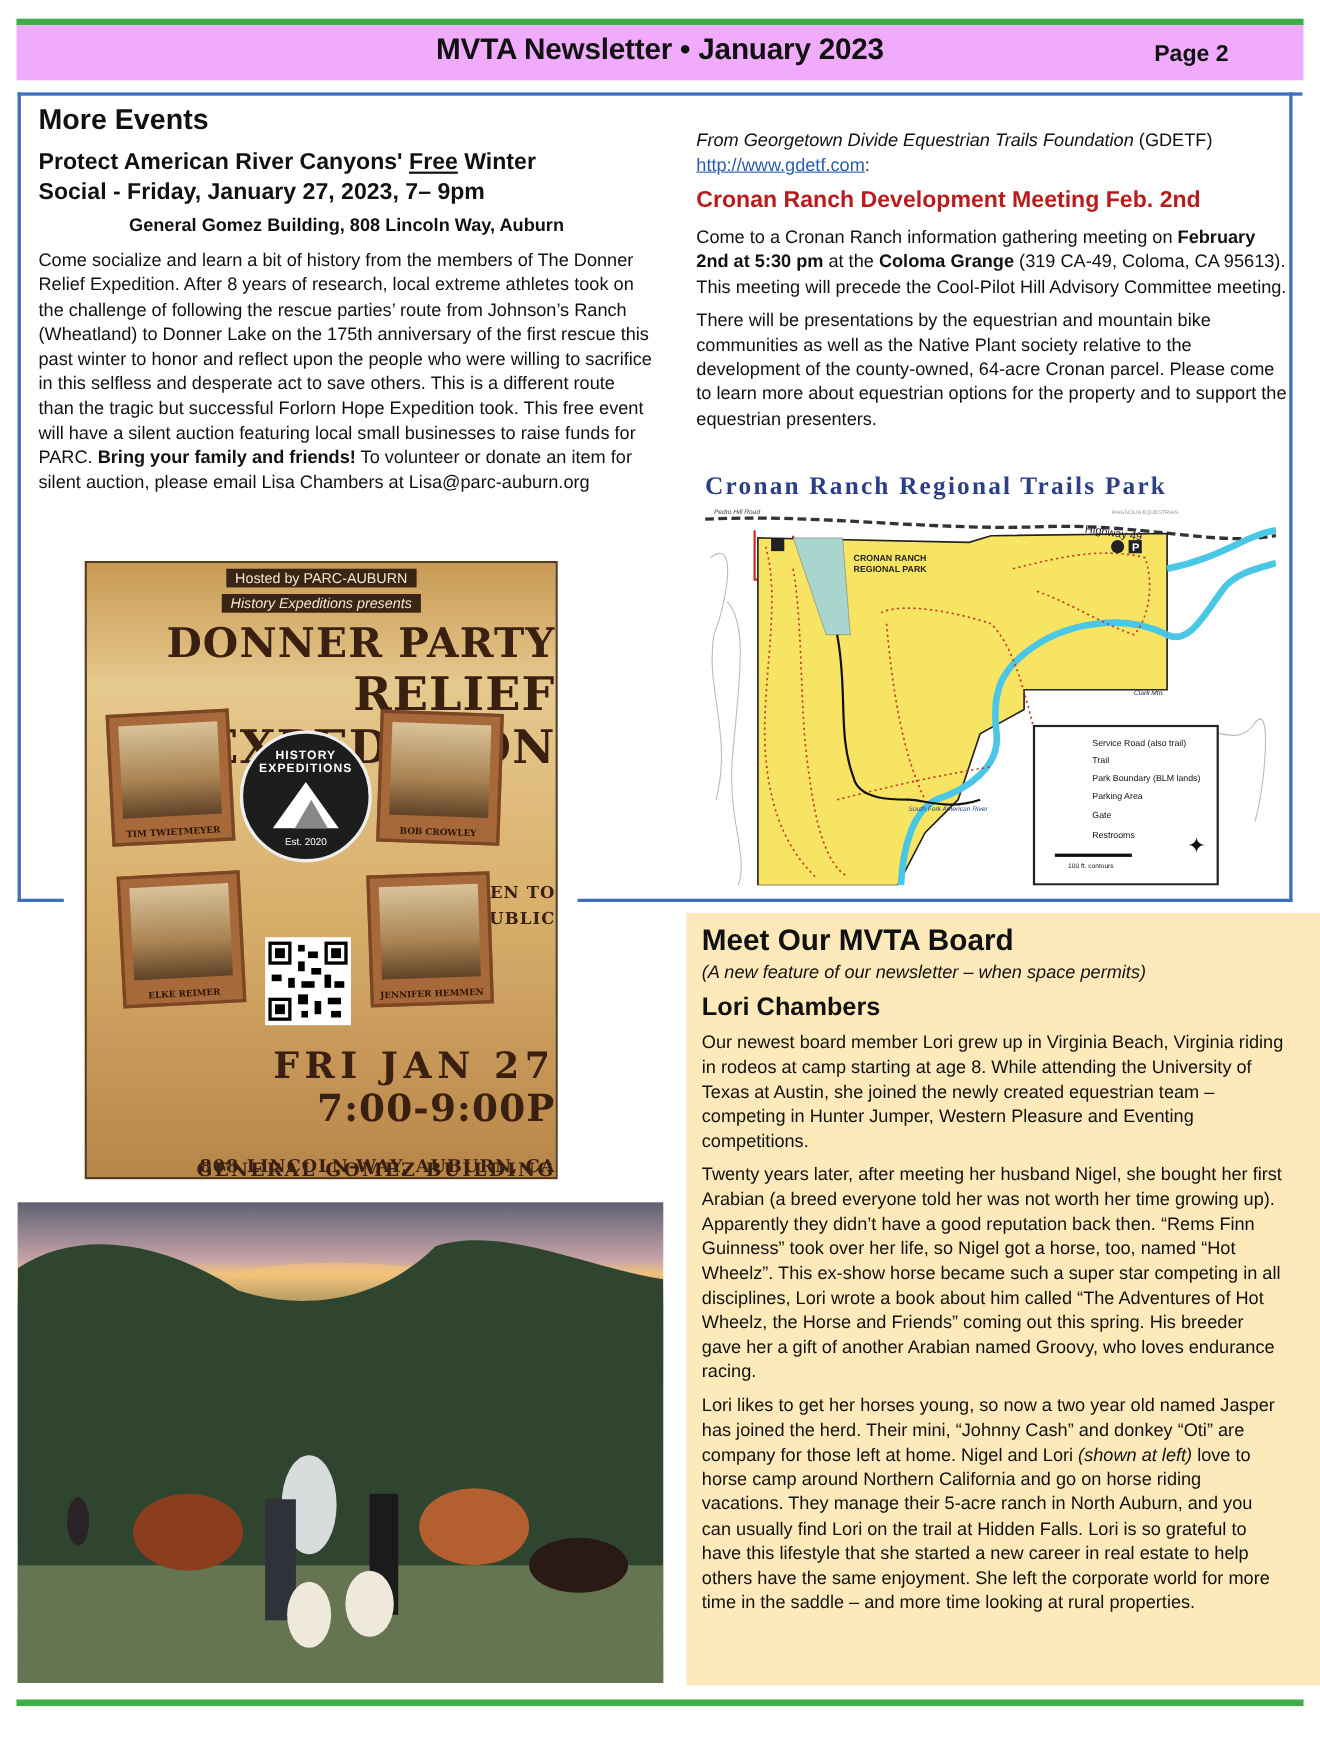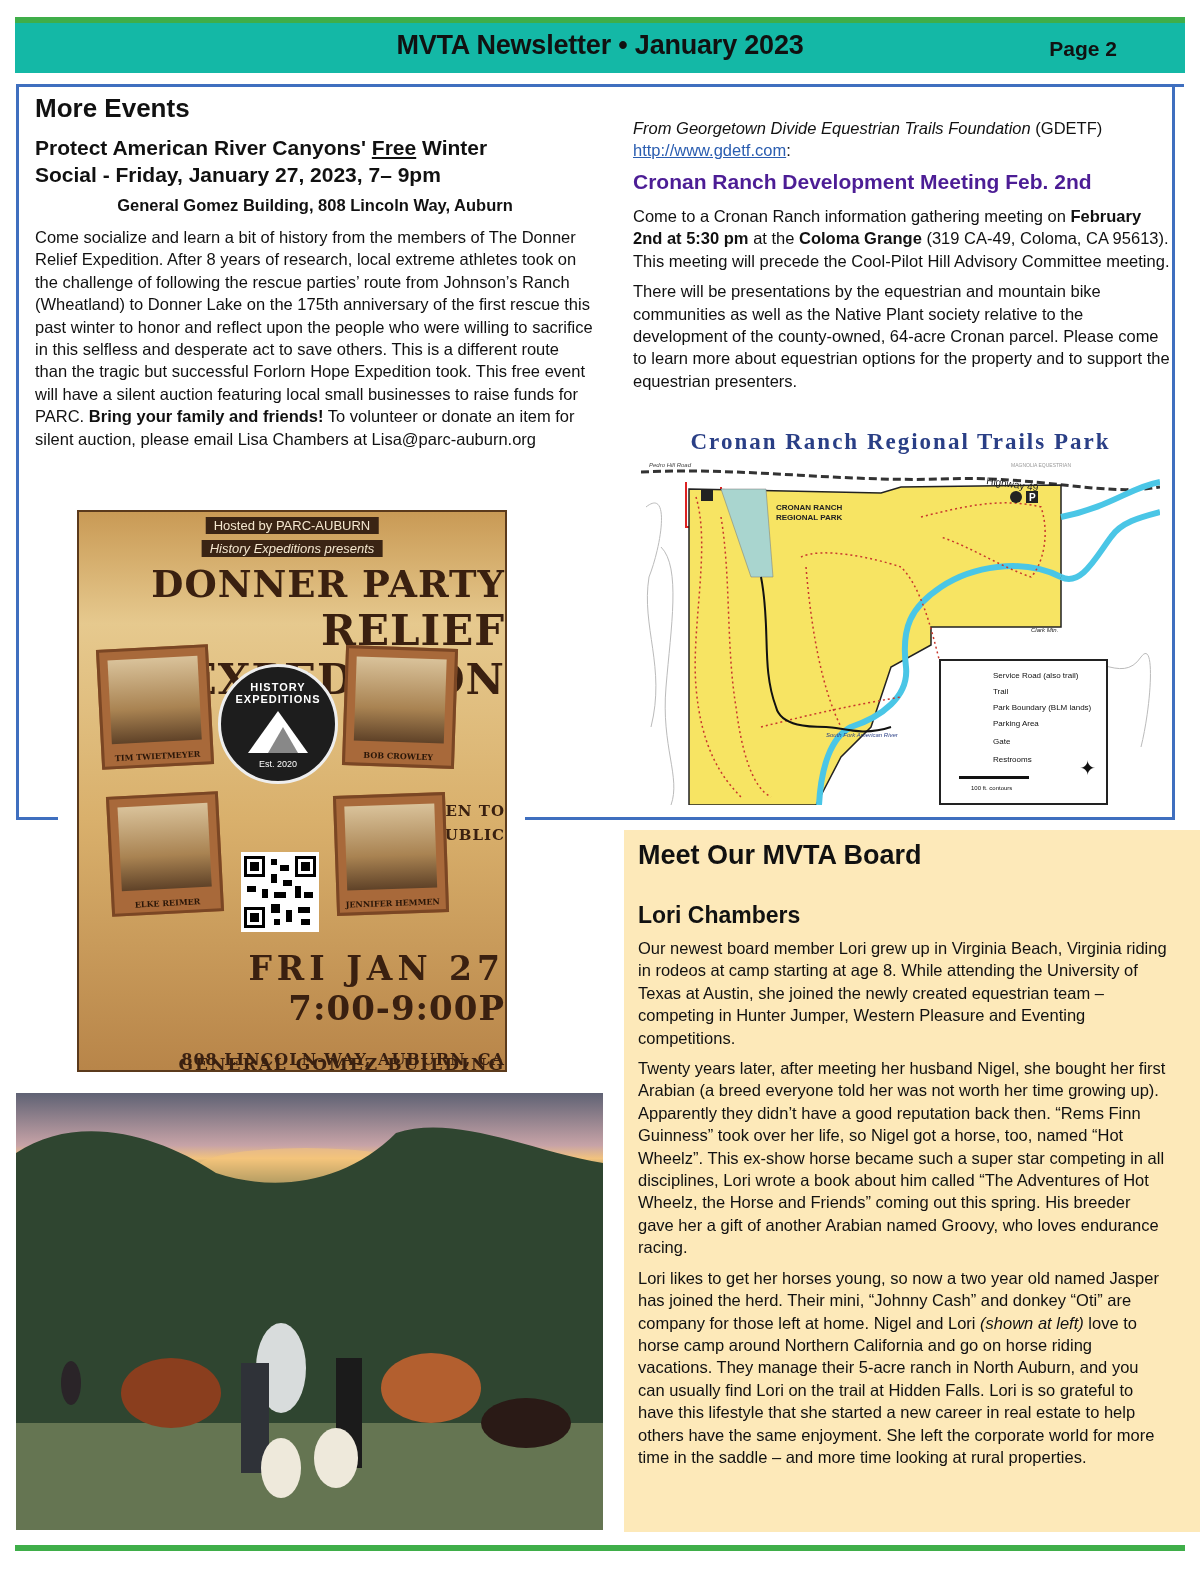--- a/index.html
+++ b/index.html
@@ -1,48 +1,48 @@
 <!DOCTYPE html>
 <html><head>
 <meta charset="utf-8">
 <style>
   html,body{margin:0;padding:0;background:#fff;}
   body{width:1200px;height:1580px;position:relative;overflow:hidden;font-family:"Liberation Sans",sans-serif;color:#111;}
   .abs{position:absolute;}
   .topbar{left:15px;top:17px;width:1170px;height:6px;background:#3fae49;}
-  .header{left:15px;top:23px;width:1170px;height:50px;background:#14b8a6;}
+  .header{left:15px;top:23px;width:1170px;height:50px;background:#f0abfc;}
   .header-title{left:0;top:7px;width:1170px;text-align:center;font-weight:bold;font-size:27px;letter-spacing:-0.2px;}
   .header-page{right:68px;top:14px;font-weight:bold;font-size:21px;}
   .frame-top{left:16px;top:84px;width:1168px;height:3px;background:#3f6fbf;}
   .frame-left{left:16px;top:84px;width:3px;height:736px;background:#3f6fbf;}
   .frame-right{left:1172px;top:84px;width:3px;height:736px;background:#3f6fbf;}
   .frame-bl{left:16px;top:817px;width:42px;height:3px;background:#3f6fbf;}
   .frame-br{left:525px;top:817px;width:650px;height:3px;background:#3f6fbf;}
   .h1{font-weight:bold;font-size:26px;}
   .h2{font-weight:bold;font-size:21px;line-height:27px;}
   .sub{font-weight:bold;font-size:16.5px;text-align:center;}
   .body{font-size:16.5px;line-height:22.4px;}
   .body p{margin:0 0 8px 0;}
   a.link{color:#2a5db0;text-decoration:underline;}
-  .green-h{font-weight:bold;font-size:21px;color:#4c1d95;}
+  .green-h{font-weight:bold;font-size:21px;color:#b91c1c;}
   .poster{left:77px;top:510px;width:430px;height:562px;background:linear-gradient(180deg,#c99a55 0%,#e6c98e 20%,#d9b06c 55%,#b88549 100%);border:2px solid #5b3a1c;box-sizing:border-box;overflow:hidden;}
   .poster .tag{position:absolute;left:50%;transform:translateX(-50%);background:#3a2414;color:#f4e7cf;font-size:13px;padding:1px 8px;white-space:nowrap;}
   .poster .big{position:absolute;left:0;width:100%;text-align:right;font-family:"DejaVu Serif",serif;font-weight:bold;color:#3a2010;letter-spacing:1px;}
   .portrait{position:absolute;width:112px;height:120px;background:#a8693a;border:3px solid #7a4624;box-sizing:border-box;}
   .portrait .inner{position:absolute;left:8px;top:8px;right:8px;bottom:22px;background:linear-gradient(180deg,#d9c29a 0%,#a98352 60%,#5f4228 100%);}
   .portrait .name{position:absolute;bottom:3px;left:0;right:0;text-align:center;font-size:8px;font-weight:bold;color:#2a1608;font-family:"DejaVu Serif",serif;}
   .logo{position:absolute;left:139px;top:152px;width:120px;height:120px;border-radius:50%;background:#1d1d1d;border:3px solid #eee;box-sizing:border-box;color:#fff;text-align:center;}
   .qr{position:absolute;left:162px;top:340px;width:78px;height:80px;background:#fff;}
   .photo{left:16px;top:1093px;width:587px;height:437px;background:linear-gradient(180deg,#5f6274 0%,#c7a3a7 12%,#f2c37e 15%,#2f4a31 22%,#3f5c3b 50%,#4b6640 70%,#6a7a55 85%,#5a6a47 100%);overflow:hidden;}
   .board{left:624px;top:830px;width:551px;height:702px;background:#fde9b9;padding-left:38px;}
   .bottombar{left:15px;top:1545px;width:1170px;height:6px;background:#3fae49;}
   .map{left:641px;top:427px;width:519px;height:378px;background:#fff;overflow:hidden;}
   .legend{position:absolute;left:298px;top:232px;width:165px;height:142px;border:2px solid #222;background:#fff;font-size:8px;}
   .legend .row{position:absolute;left:52px;}
-  .map-title{position:absolute;left:0;top:2px;width:100%;text-align:center;font-family:"Liberation Serif",serif;font-weight:bold;font-size:23px;color:#2a3f86;letter-spacing:2px;}
+  .map-title{position:absolute;left:0;top:2px;width:100%;text-align:left;font-family:"Liberation Serif",serif;font-weight:bold;font-size:23px;color:#2a3f86;letter-spacing:2px;}
 </style>
 </head>
 <body>
 
 <div class="abs topbar"></div>
 <div class="abs header">
   <div class="abs header-title">MVTA Newsletter • January 2023</div>
   <div class="abs header-page">Page 2</div>
 </div>
 
@@ -199,20 +199,21 @@
     <rect x="320" y="265" width="26" height="110" fill="#1b1b1b"></rect>
     <ellipse cx="415" cy="295" rx="50" ry="35" fill="#b35f2f"></ellipse>
     <ellipse cx="510" cy="330" rx="45" ry="25" fill="#2a1a16"></ellipse>
     <ellipse cx="265" cy="375" rx="20" ry="30" fill="#eee9db"></ellipse>
     <ellipse cx="320" cy="365" rx="22" ry="30" fill="#eee9db"></ellipse>
   </svg>
 </div>
 
 <div class="abs board">
   <div class="abs h1" style="left:14px;top:10px;font-size:27px;">Meet Our MVTA Board</div>
+  <div class="abs body" style="left:14px;top:43px;font-style:italic;">(A new feature of our newsletter – when space permits)</div>
   <div class="abs" style="left:14px;top:72px;font-weight:bold;font-size:23px;">Lori Chambers</div>
   <div class="abs body" style="left:14px;top:107px;width:530px;">
     <p>Our newest board member Lori grew up in Virginia Beach, Virginia riding in rodeos at camp starting at age 8. While attending the University of Texas at Austin, she joined the newly created equestrian team – competing in Hunter Jumper, Western Pleasure and Eventing competitions.</p>
     <p>Twenty years later, after meeting her husband Nigel, she bought her first Arabian (a breed everyone told her was not worth her time growing up). Apparently they didn’t have a good reputation back then. “Rems Finn Guinness” took over her life, so Nigel got a horse, too, named “Hot Wheelz”. This ex-show horse became such a super star competing in all disciplines, Lori wrote a book about him called “The Adventures of Hot Wheelz, the Horse and Friends” coming out this spring. His breeder gave her a gift of another Arabian named Groovy, who loves endurance racing.</p>
     <p><span>Lori likes to get her horses young, so now a two year old named Jasper has joined the herd. Their mini, “Johnny Cash” and donkey “Oti” are company for those left at home. Nigel and Lori </span><i>(shown at left)</i><span> love to horse camp around Northern California and go on horse riding vacations. They manage their 5-acre ranch in North Auburn, and you can usually find Lori on the trail at Hidden Falls. Lori is so grateful to have this lifestyle that she started a new career in real estate to help others have the same enjoyment. She left the corporate world for more time in the saddle – and more time looking at rural properties.</span></p>
   </div>
 </div>
 
 <div class="abs bottombar"></div>
 

